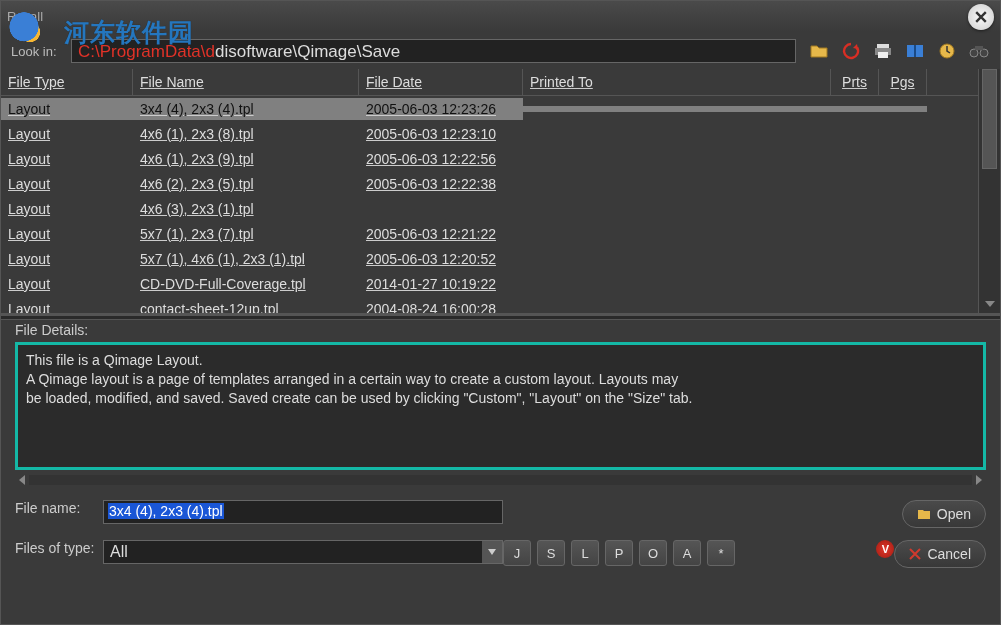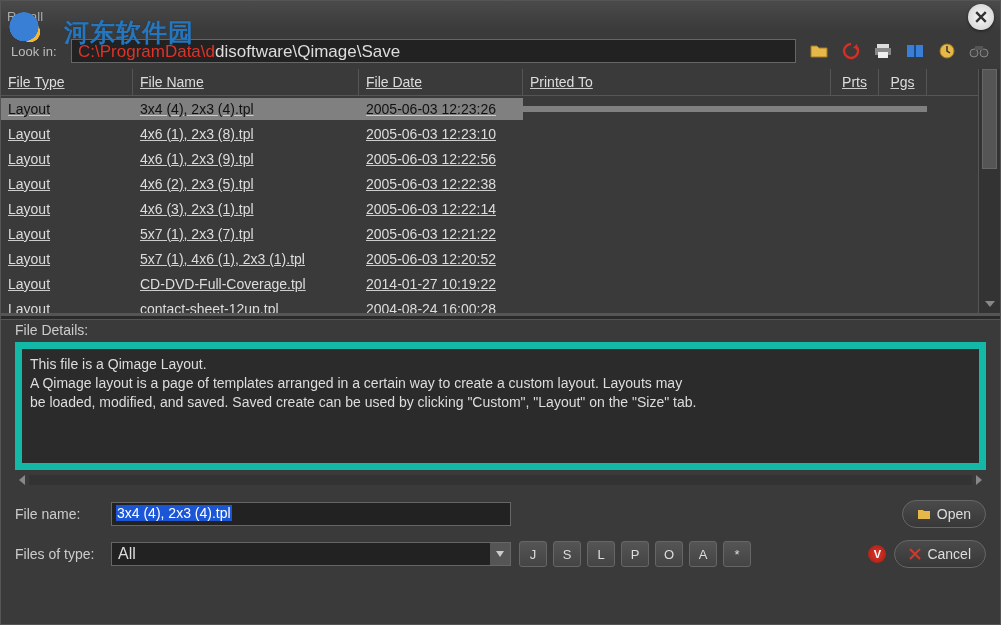--- a/index.html
+++ b/index.html
@@ -145,21 +145,21 @@
   background: #2a2a2a;
   border-top:1px solid #555;
   border-bottom:1px solid #555;
 }
 .details-section {
   padding: 2px 14px 2px 14px;
 }
 .details-label { color:#ccc; font-size:14px; margin-bottom:4px; }
 .details-box {
   background: #2b2b2b;
-  border: 7px solid #14b8a6;
+  border: 3px solid #14b8a6;
   height: 128px;
   padding: 6px 8px;
   color: #ddd;
   font-size: 14px;
   line-height: 1.35;
   overflow: hidden;
   position:relative;
 }
 .hscroll2 {
   height: 16px;
@@ -169,21 +169,21 @@
 .hscroll2 .arrb {
   width:14px; height:14px;
   display:flex; align-items:center; justify-content:center;
   color:#888;
 }
 .hscroll2 .track { flex:1; height:10px; background:#333; }
 .bottom {
   padding: 10px 14px;
 }
 .brow {
-  display:flex; align-items:center; gap:8px;
+  display:flex; align-items:flex-start; gap:0;
   margin-bottom: 12px;
 }
 .blabel { width:88px; color:#ccc; font-size:14px; text-align:left; }
 .binput {
   width: 400px;
   height: 24px;
   background: #222;
   border: 1px solid #666;
   color: #fff;
   font-size:14px;
@@ -337,21 +337,20 @@
             <div class="cell c1">Layout</div>
             <div class="cell c2">4x6 (2), 2x3 (5).tpl</div>
             <div class="cell c3">2005-06-03 12:22:38</div>
             <div class="cell c4"></div>
             <div class="cell c5"></div>
             <div class="cell c6"></div>
           </div>
           <div class="row">
             <div class="cell c1">Layout</div>
             <div class="cell c2">4x6 (3), 2x3 (1).tpl</div>
-            <div class="cell c3">2005-06-03 12:22:14</div>
             <div class="cell c4"></div>
             <div class="cell c5"></div>
             <div class="cell c6"></div>
           </div>
           <div class="row">
             <div class="cell c1">Layout</div>
             <div class="cell c2">5x7 (1), 2x3 (7).tpl</div>
             <div class="cell c3">2005-06-03 12:21:22</div>
             <div class="cell c4"></div>
             <div class="cell c5"></div>

